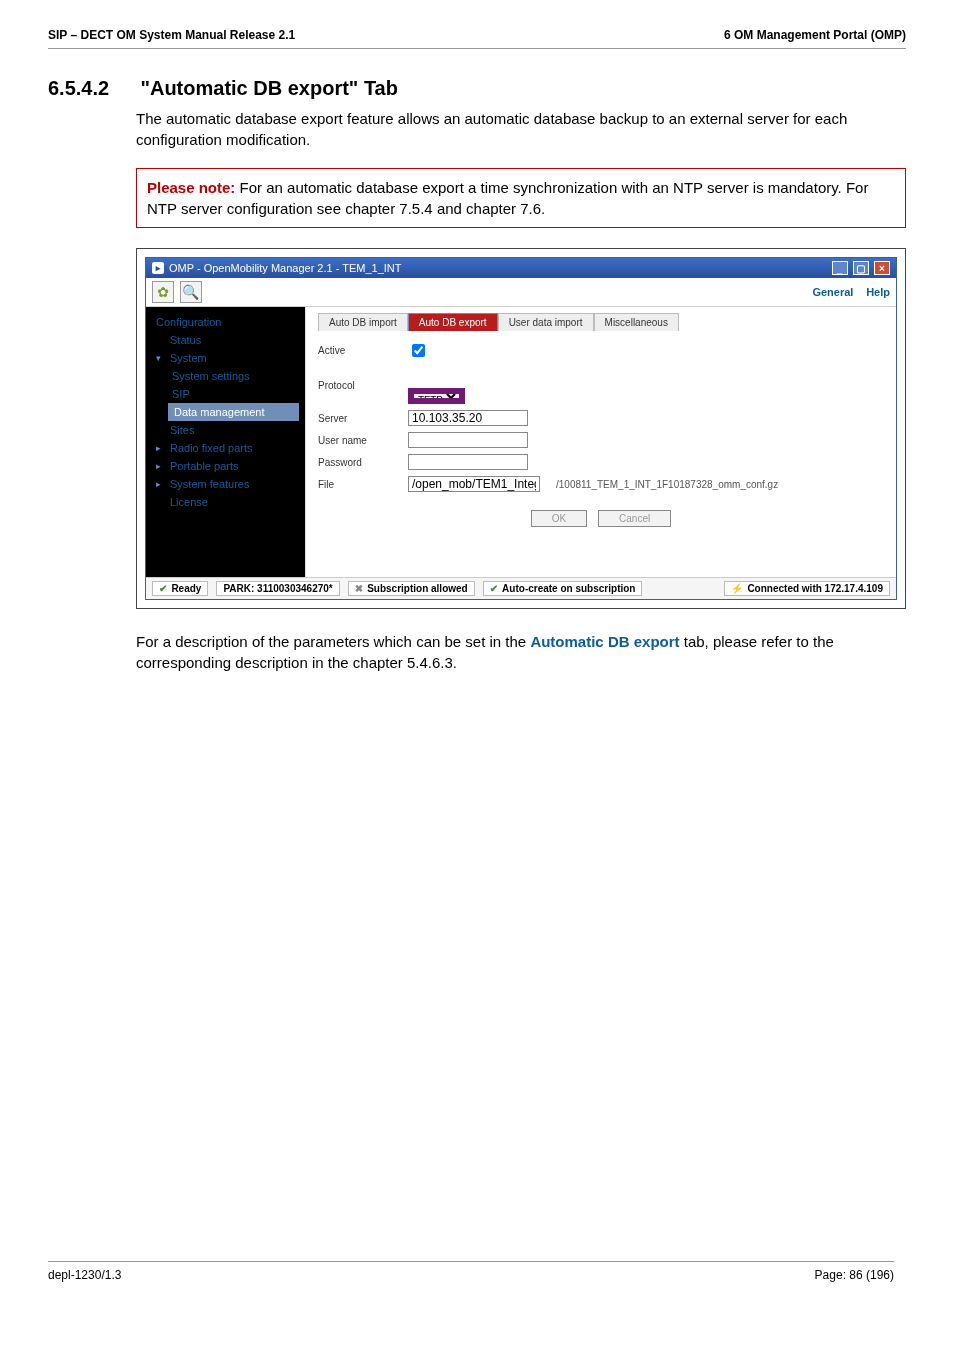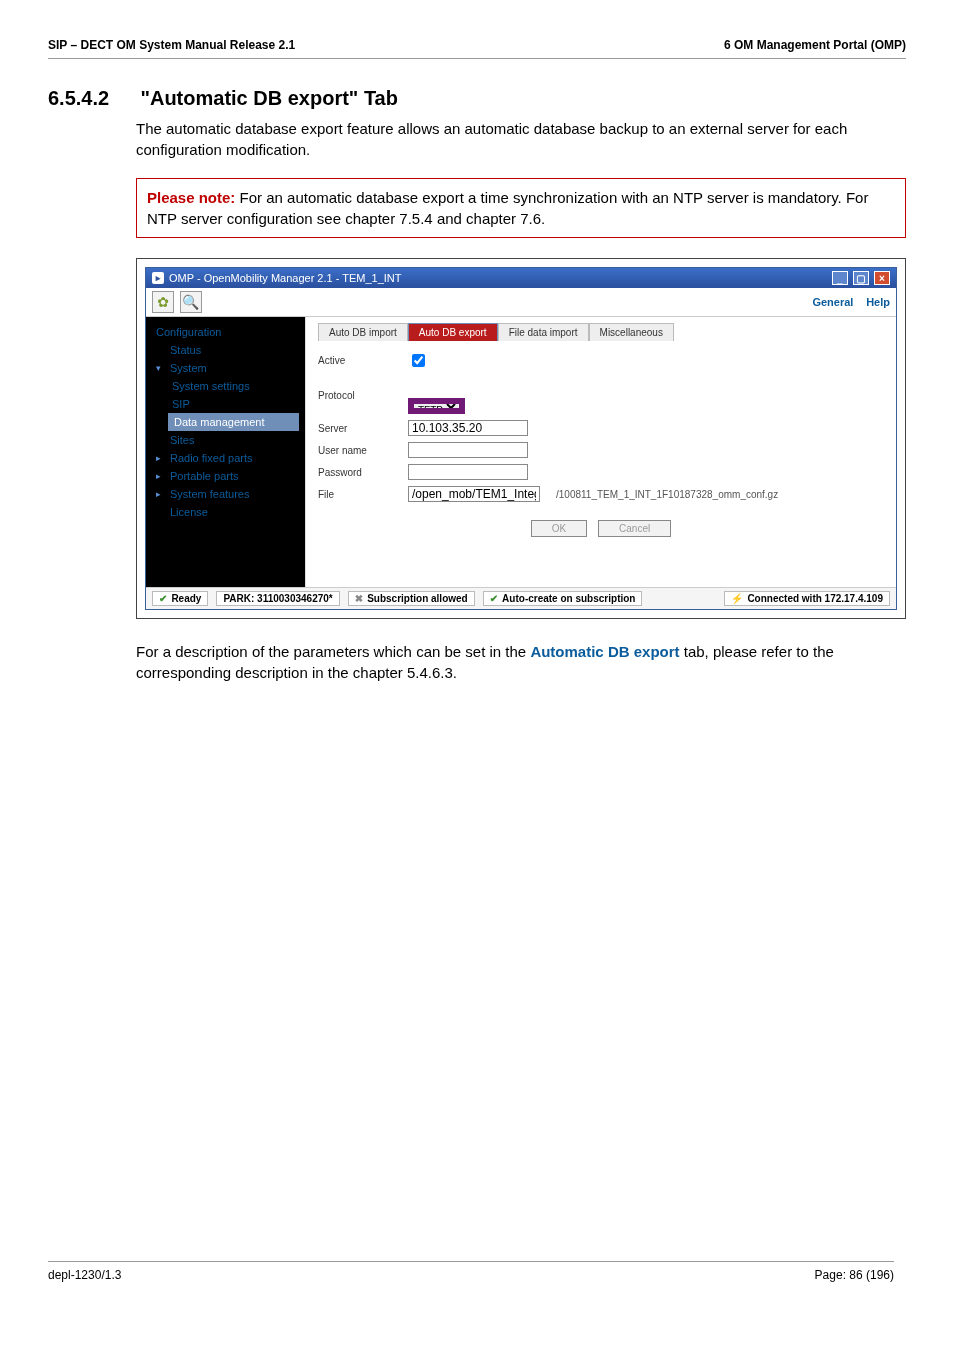--- a/index.html
+++ b/index.html
@@ -16,21 +16,20 @@
     position: relative;
   }
   .header-row {
     display: flex;
     justify-content: space-between;
     font-size: 12px;
     font-weight: bold;
     padding-bottom: 6px;
     border-bottom: 1px solid #999;
     margin-bottom: 28px;
-    margin-top: 10px;
   }
   .section-num {
     font-size: 20px;
     font-weight: bold;
     display: inline-block;
     width: 88px;
     vertical-align: top;
   }
   .section-title {
     font-size: 20px;
@@ -244,21 +243,21 @@
           <div class="side-item">
               <span class="side-caret"></span>
               <span>License</span>
             </div>
         </div>
 
         <div class="content">
           <div class="tabs">
             <div class="tab">Auto DB import</div>
             <div class="tab selected">Auto DB export</div>
-            <div class="tab">File data import</div>
+            <div class="tab">User data import</div>
             <div class="tab">Miscellaneous</div>
           </div>
 
           <div class="form-row">
             <span class="form-label">Active</span>
             <input type="checkbox" checked="" style="">
           </div>
           <div class="form-row">
             <span class="form-label">Protocol</span>
             <select>

